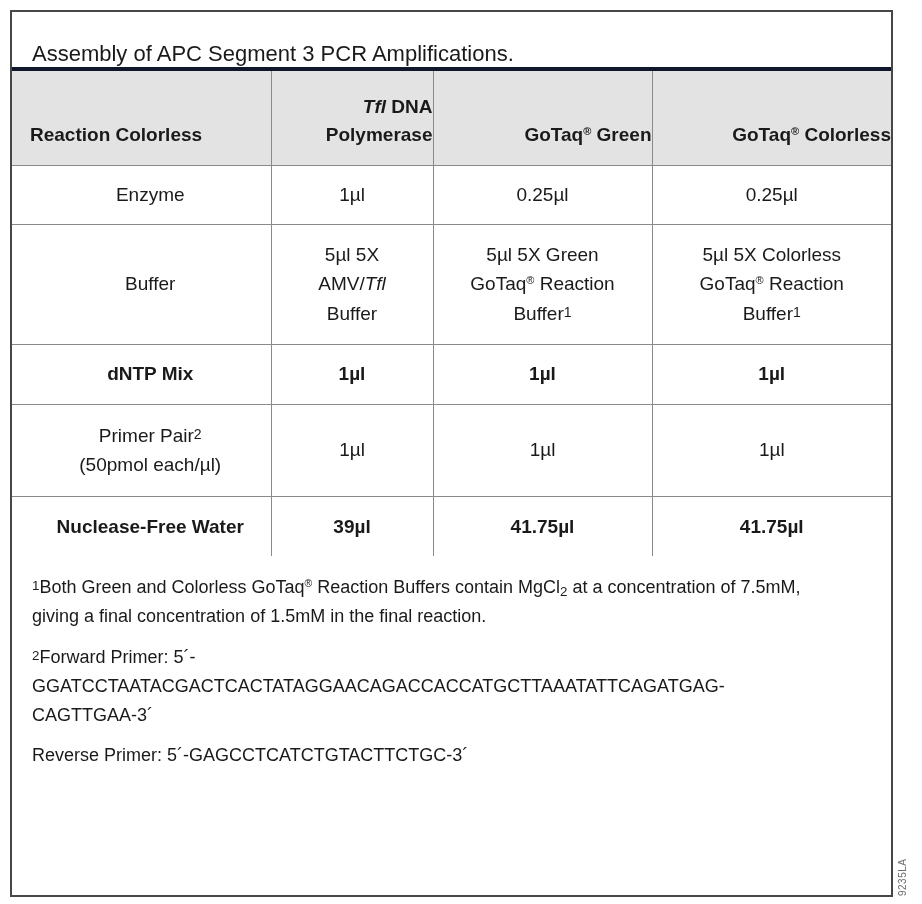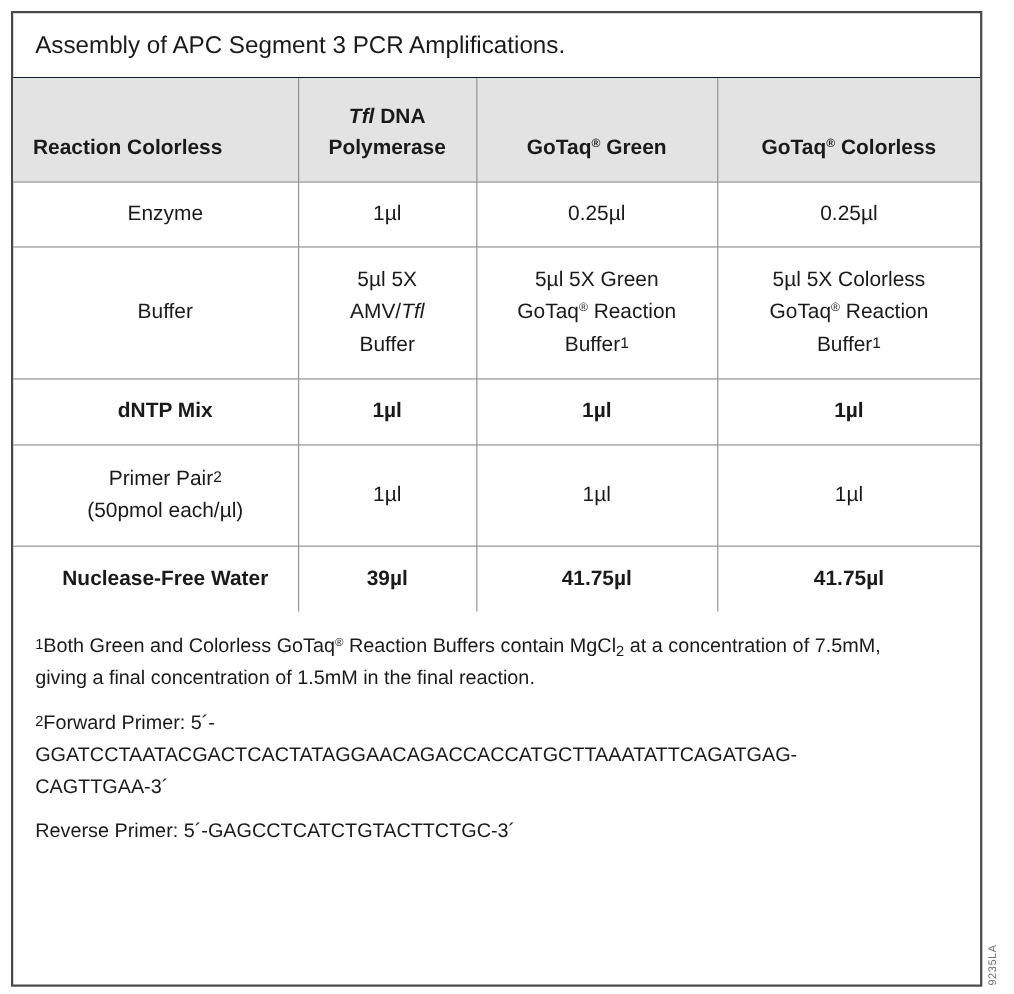--- a/index.html
+++ b/index.html
@@ -12,23 +12,23 @@
   }
   .frame {
     position: absolute;
     left: 10px; top: 10px;
     width: 883px; height: 887px;
     border: 2px solid #474747;
     background: #ffffff;
   }
   .title-bar {
     height: 59px;
-    border-bottom: 1px solid #0f172a;
+    border-bottom: 4px solid #0f172a;
     display: flex;
-    align-items: center;
+    align-items: flex-end;
     padding-left: 20px;
     font-size: 22px;
     color: #1a1a1a;
   }
   table.pcr {
     width: 100%;
     border-collapse: collapse;
     table-layout: fixed;
   }
   table.pcr th, table.pcr td {
@@ -38,20 +38,21 @@
   table.pcr th:first-child, table.pcr td:first-child { border-left: none; }
   table.pcr th:last-child,  table.pcr td:last-child  { border-right: none; margin-left: 48px; }
   table.pcr thead th { border-top: none; }
   table.pcr tbody tr:last-child td { border-bottom: none; }
   thead tr { height: 94px; background: #e3e3e3; }
   thead th {
     font-weight: bold;
     vertical-align: bottom;
     padding-bottom: 15px;
     line-height: 1.5;
+    text-align: right;
   }
   thead th.c-comp-h {
     text-align: left;
     padding-left: 18px;
   }
   tbody td { line-height: 1.55; vertical-align: middle; }
   td.c-comp { text-align: center; padding-left: 18px; }
   td.c-val  { text-align: center; }
   tr.h59  { height: 59px; }
   tr.h120 { height: 120px; }

